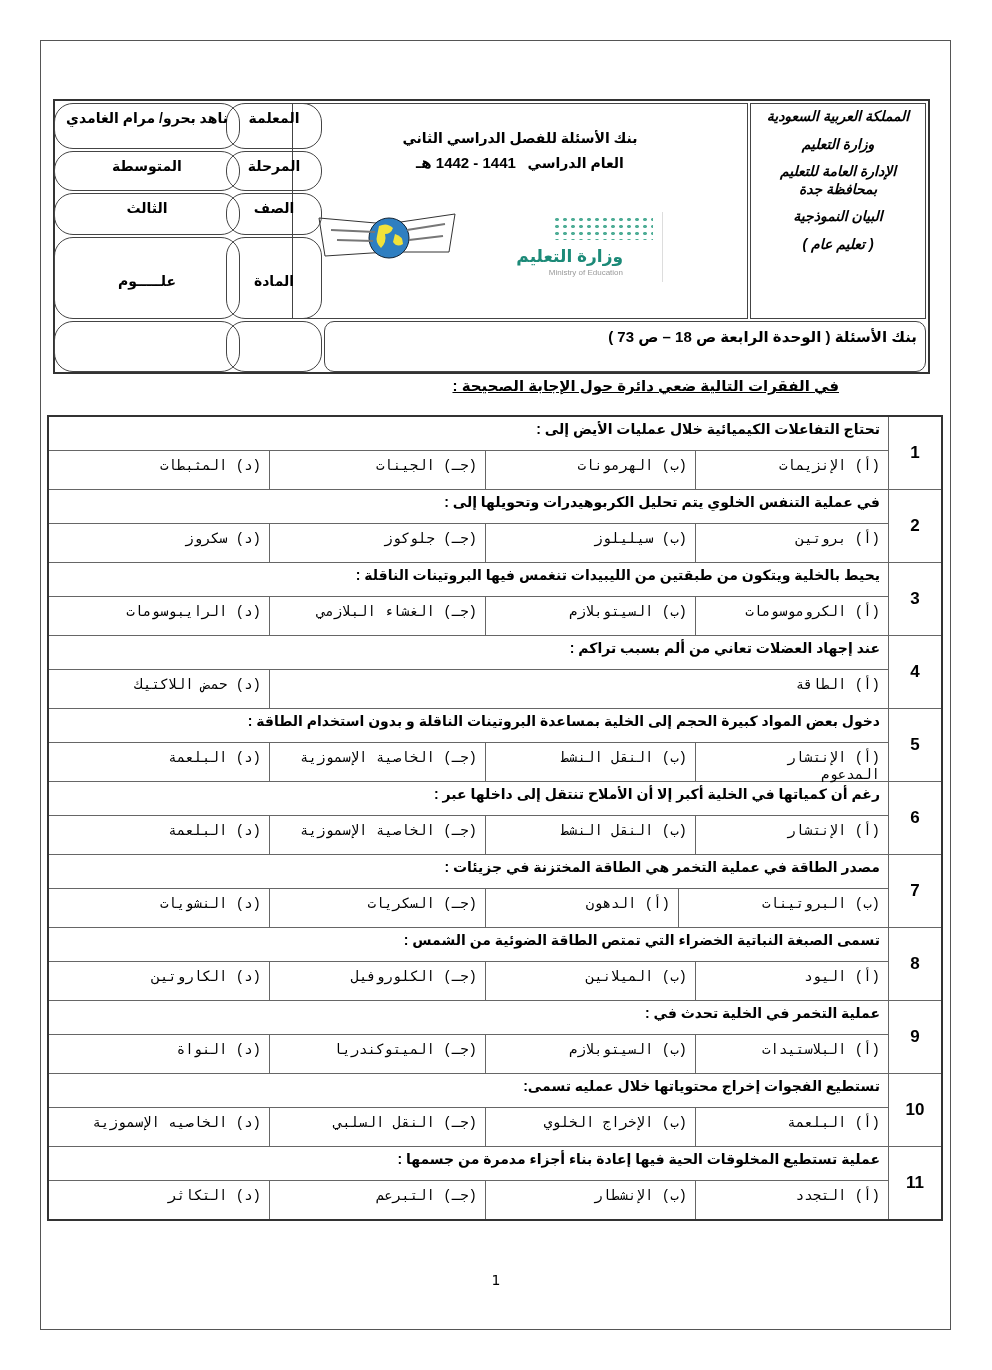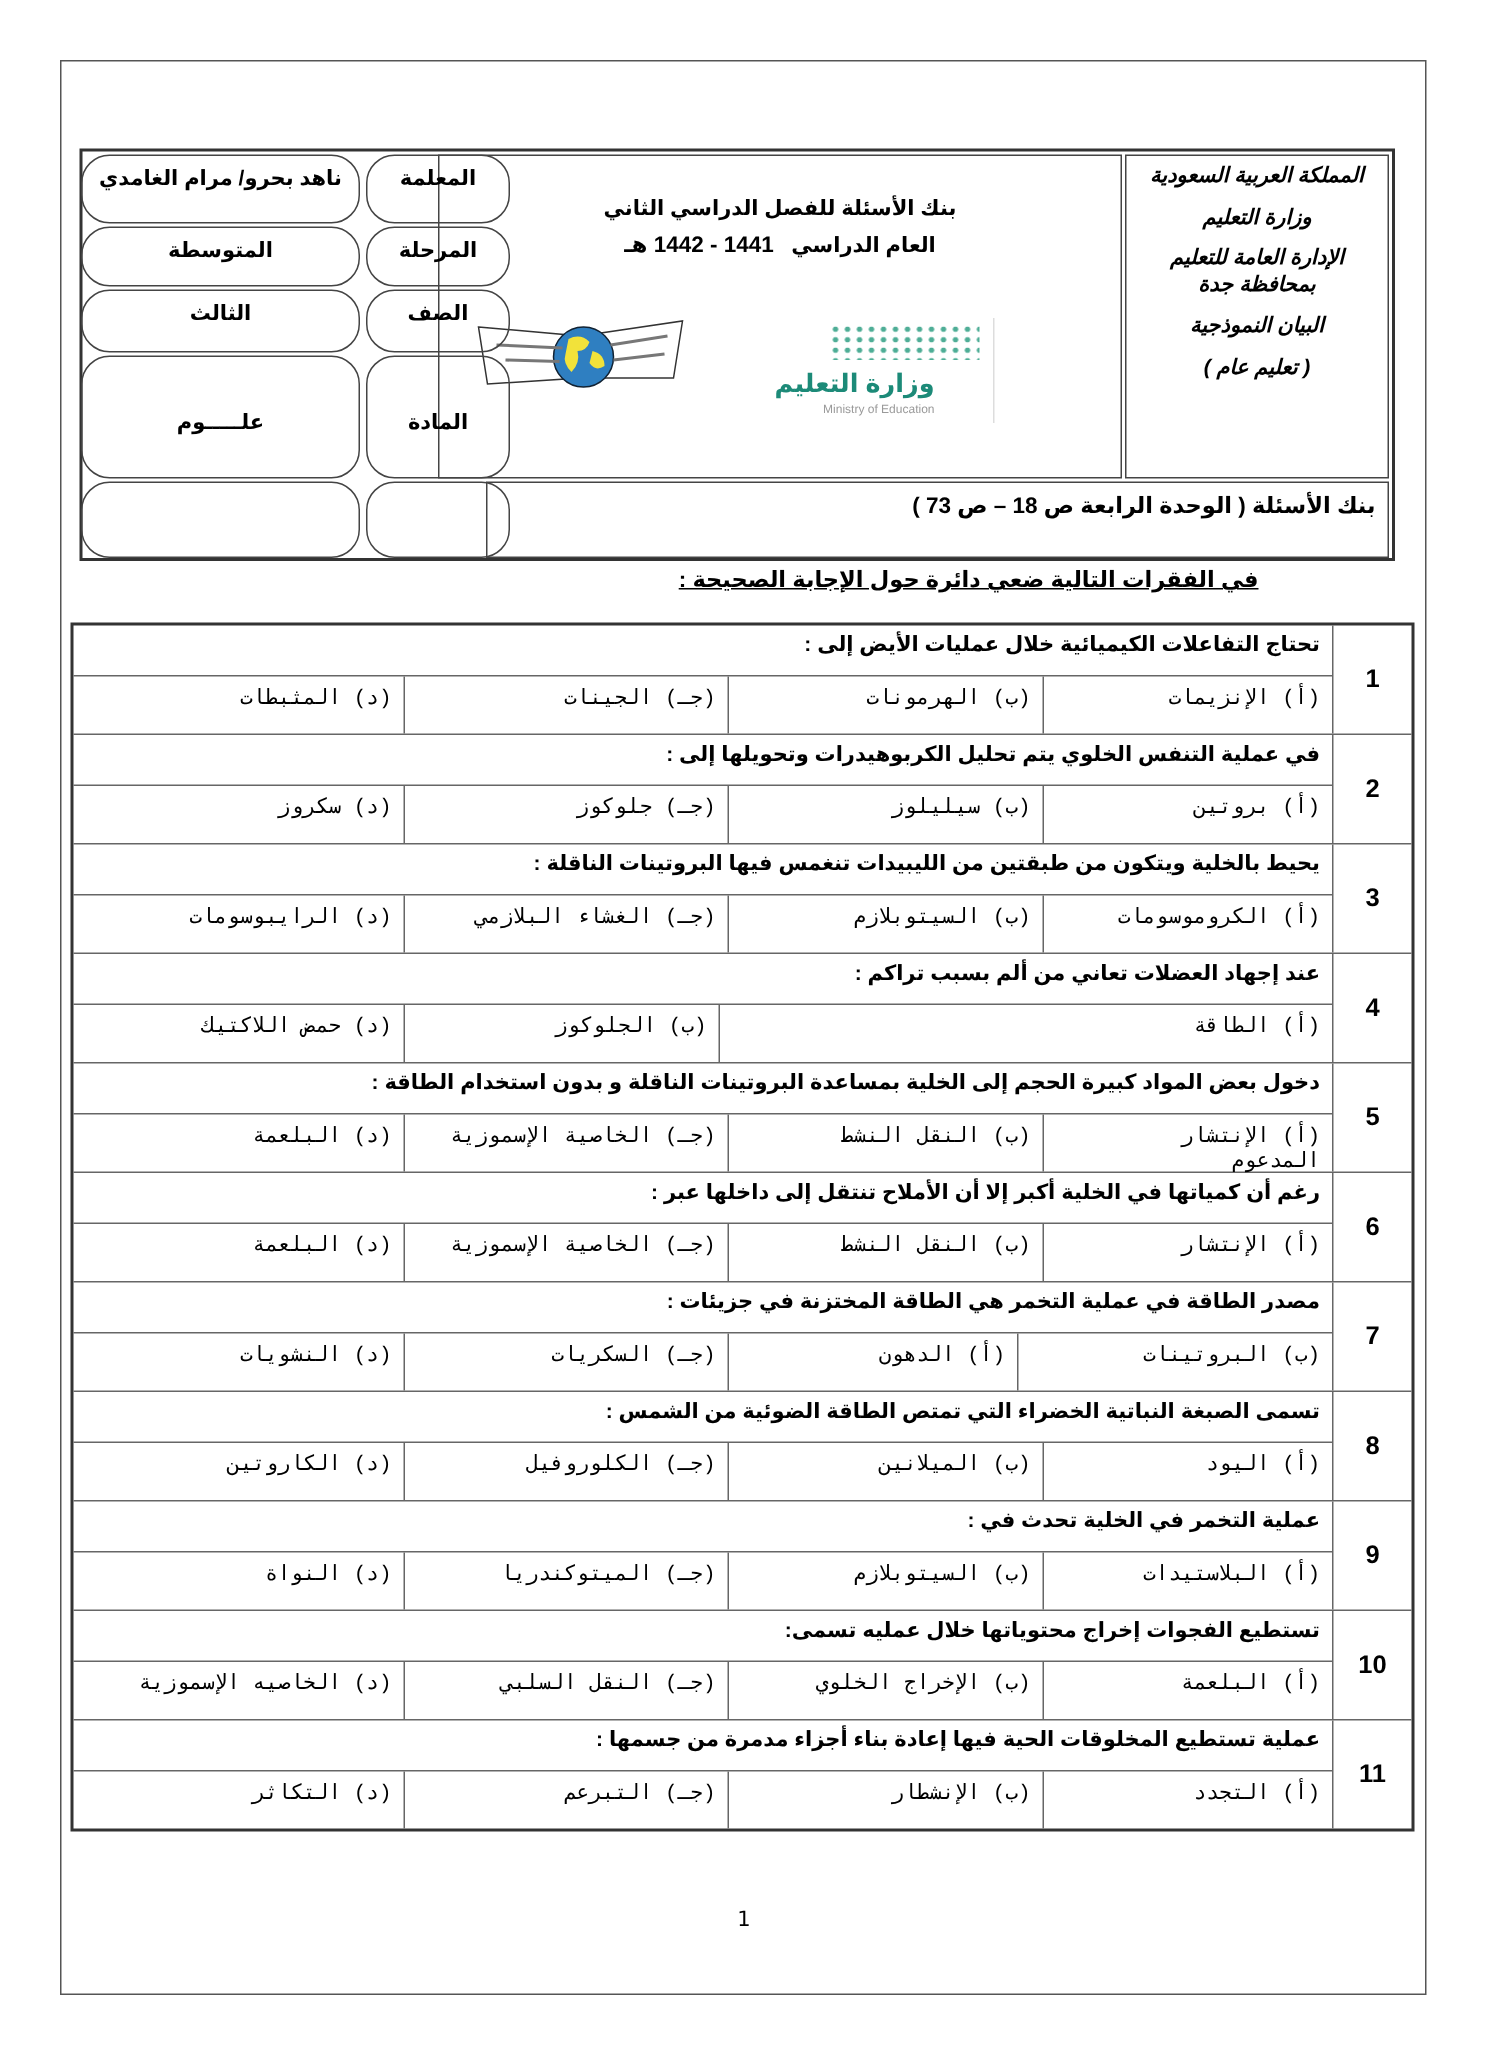--- a/index.html
+++ b/index.html
@@ -9,22 +9,22 @@
   
   .header { position: absolute; left: 53px; top: 99px; width: 877px; height: 275px; border: 2px solid #333; box-sizing: border-box; direction: rtl; }
   .hcell { position: absolute; border: 1px solid #444; box-sizing: border-box; text-align: center; font-weight: bold; font-size: 14px; }
   .kingdom { right: 2px; top: 2px; width: 176px; height: 216px; padding-top: 4px; line-height: 1.25; }
   .kingdom div { margin-bottom: 10px; font-style: italic; }
   .kingdom .gap-small { margin-bottom: 0; }
   .center-box { right: 180px; top: 2px; width: 456px; height: 216px; }
   .center-title { position: absolute; right: 0; left: 0; top: 26px; font-size: 14px; }
   .center-year { position: absolute; right: 0; left: 0; top: 50px; font-size: 14px; }
   .center-year b { font-size: 15px; }
-  .bank-row { right: 2px; top: 220px; width: 602px; height: 51px; text-align: right; padding: 6px 8px; font-size: 15px; }
-  .lbl { width: 96px; right: 588px; }
+  .bank-row { right: 2px; top: 220px; width: 602px; height: 51px; text-align: right; padding: 6px 8px; font-size: 15px; border-radius: 10px; }
+  .lbl { width: 96px; right: 606px; }
   .val { width: 186px; right: 688px; }
   .r1 { top: 2px; height: 46px; } 
   .r2 { top: 50px; height: 40px; }
   .r3 { top: 92px; height: 42px; }
   .r4 { top: 136px; height: 82px; }
   .r5 { top: 220px; height: 51px; }
   .lbl, .val { padding-top: 6px; border-radius: 19px; }
   .r4.lbl, .r4.val { padding-top: 35px; }
 
   .logo-moe { position: absolute; left: 190px; top: 108px; width: 180px; height: 70px; }
@@ -144,21 +144,20 @@
         <div class="opt o1">(د) الرايبوسومات</div>
       </div>
     </div>
   </div>
     <div class="q">
     <div class="qnum">4</div>
     <div class="qbody">
       <div class="qtext">عند إجهاد العضلات تعاني من ألم بسبب تراكم :</div>
       <div class="opts">
         <div class="opt o4">(أ) الطاقة</div>
-        <div class="opt o3">(ب) الجلوكوز</div>
         <div class="opt o1">(د) حمض اللاكتيك</div>
       </div>
     </div>
   </div>
     <div class="q">
     <div class="qnum">5</div>
     <div class="qbody">
       <div class="qtext">دخول بعض المواد كبيرة الحجم إلى الخلية بمساعدة البروتينات الناقلة و بدون استخدام الطاقة :</div>
       <div class="opts">
         <div class="opt o4">(أ) الإنتشار المدعوم</div>

